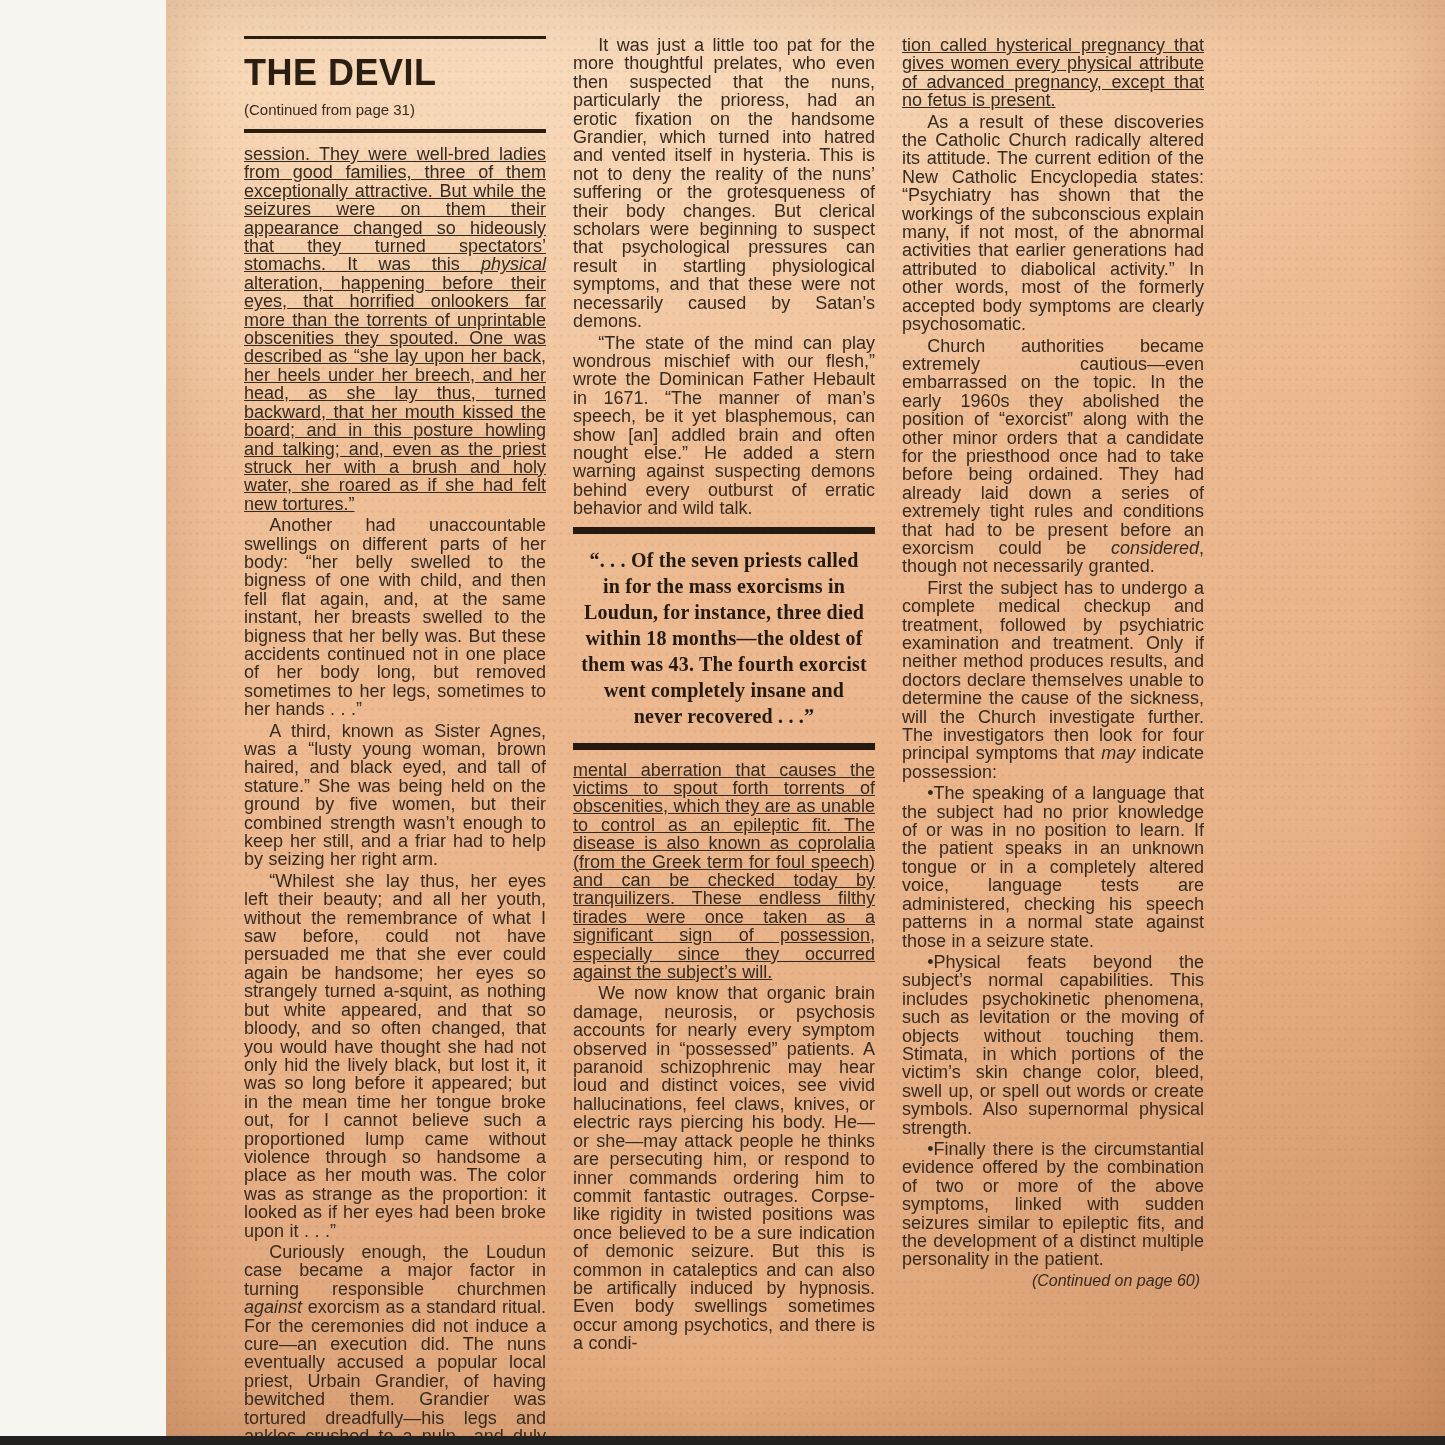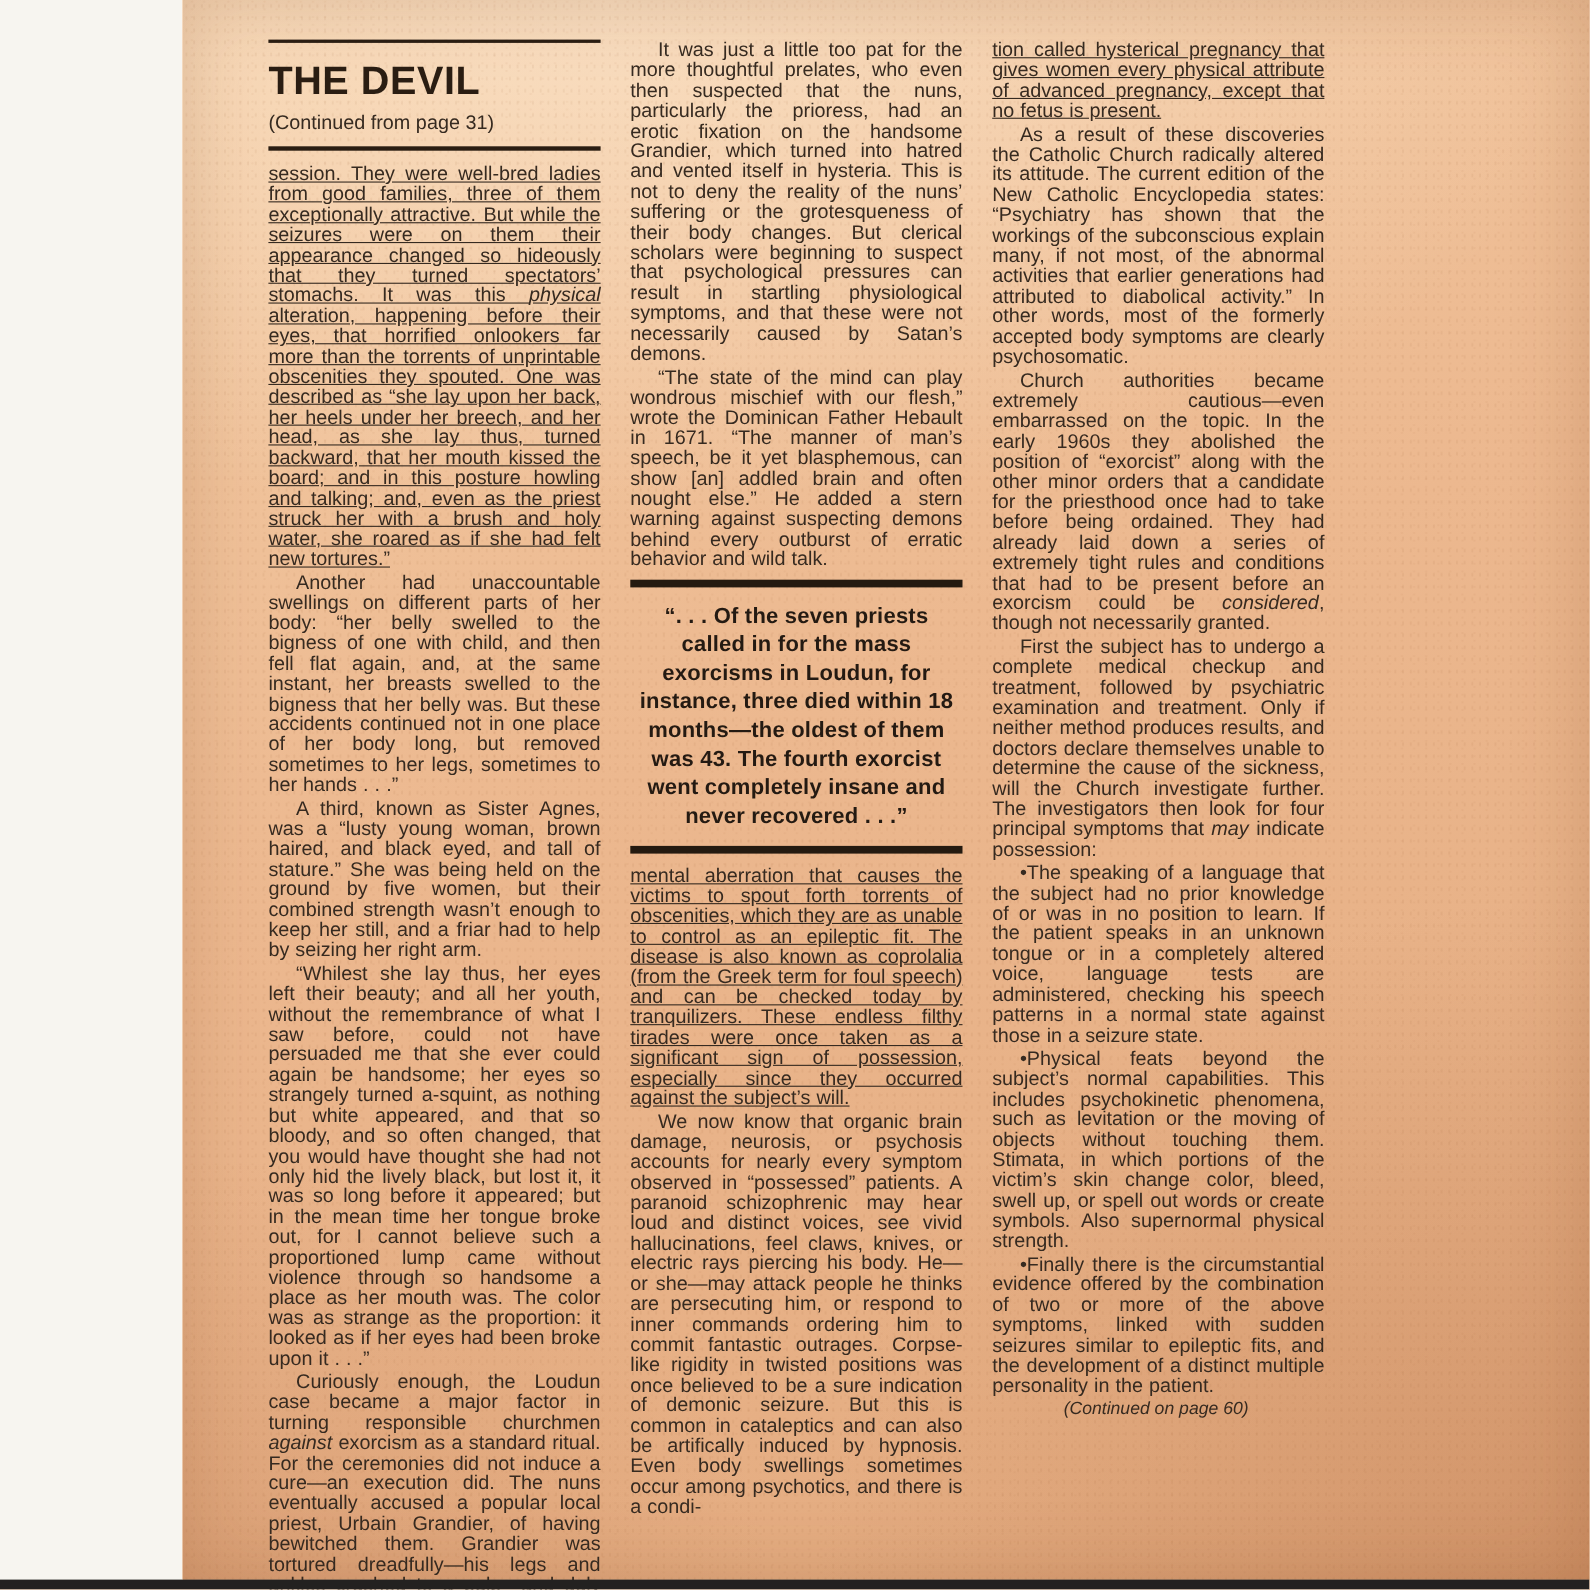--- a/index.html
+++ b/index.html
@@ -39,38 +39,38 @@
     margin:0 0 3px 0;
     word-spacing:0.5px;
   }
   .col p.noindent { text-indent:0;text-decoration:underline; }
   .col p i { font-style:italic; }
 
   
   .article-header { margin-bottom:12px; }
   .rule-thin  { height:3px; background:#2a1d12; margin-bottom:13px; }
   .title { font-size:36px; font-weight:bold; letter-spacing:0.5px; color:#2a1d12; }
-  .continued-from { font-size:18px; margin-top:7px; color:#362a20; }
+  .continued-from { font-size:15px; margin-top:7px; color:#362a20; }
   .rule-thick { height:4px; background:#2a1d12; margin-top:11px; }
 
   
-  .pullquote { margin:9px 0 11px 0; }
+  .pullquote { margin:9px 0 11px 0;font-family:Liberation Serif, serif; }
   .pq-rule { height:7px; background:#241a10; }
   .pq-text {
     padding:13px 8px 14px 8px;
     text-align:center; font-weight:bold;
     font-size:20px; line-height:26px;
     color:#241a12; letter-spacing:0.2px;
   }
 
   .page-footer { margin-top:16px; font-size:18px; color:#2f2218; letter-spacing:0.5px;text-align:center; }
   .page-footer .star { font-size:16px; }
 
   .continued-on {
-    font-size:16px; font-style:italic; text-align:center;
+    font-size:16px; font-style:italic; text-align:right;
     margin-top:2px; color:#362a20; padding-right:4px;
   }
 </style>
 </head>
 <body>
 
 <div id="screen">
   <div class="paper">
     <div class="content">
 

